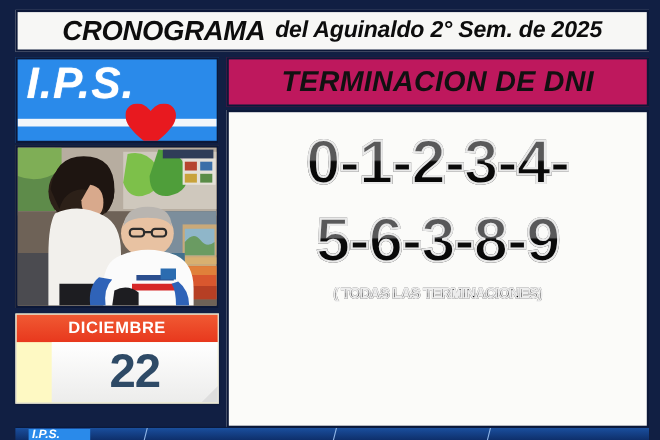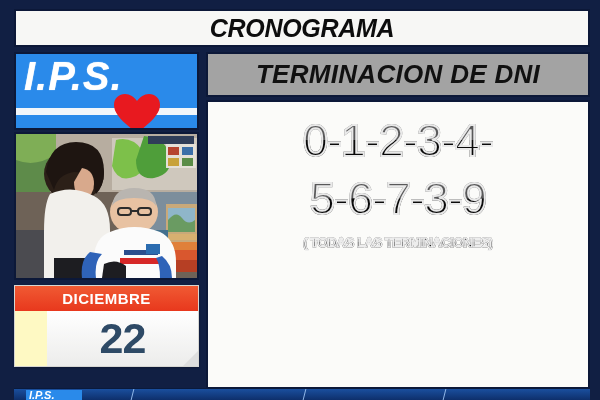--- a/index.html
+++ b/index.html
@@ -165,21 +165,21 @@
   .right-col {
     position: absolute;
     left: 206px;
     top: 52px;
     right: 10px;
     bottom: 12px;
   }
   .dni-header {
     width: 100%;
     height: 45px;
-    background: #a3a3a3;
+    background: #be185d;
     border: 2px solid #0c1838;
     box-sizing: border-box;
     display: flex;
     align-items: center;
     justify-content: center;
   }
   .dni-header-text {
     font-size: 26px;
     font-weight: bold;
     font-style: italic;
@@ -195,22 +195,22 @@
     border: 2px solid #0c1838;
     box-sizing: border-box;
     display: flex;
     flex-direction: column;
     align-items: center;
     justify-content: flex-start;
     padding-top: 14px;
     overflow: hidden;
   }
   .digit-row {
-    font-size: 45px;
-    font-weight: normal;
+    font-size: 56px;
+    font-weight: bold;
     line-height: 1.12;
     letter-spacing: -1px;
     background: linear-gradient(to bottom, #59595a 0%, #59595a 47%, #0b0b0b 49%, #050505 100%);
     -webkit-background-clip: text;
     background-clip: text;
     color: transparent;
     -webkit-text-stroke: 2px #e9e9e9;
     paint-order: stroke fill;
     white-space: nowrap;
   }
@@ -277,20 +277,21 @@
     white-space: nowrap;
   }
 </style>
 </head>
 <body>
 
 <div class="poster">
 
   <div class="title-bar">
     <span class="title-main">CRONOGRAMA</span>
+    <span class="title-sub">del Aguinaldo 2° Sem. de 2025</span>
   </div>
 
   <div class="left-col">
 
     <div class="ips-logo">
       <div class="ips-stripe"></div>
       <div class="ips-text">I.P.S.</div>
       <svg class="ips-heart" viewBox="0 0 46 40">
         <path d="M23 39 C 7 27, 0 19, 0 11 C 0 4, 5 0, 11 0 C 16 0, 20 3, 23 7 C 26 3, 30 0, 35 0 C 41 0, 46 4, 46 11 C 46 19, 39 27, 23 39 Z" fill="#e8191f"></path>
       </svg>
@@ -355,21 +356,21 @@
     </div>
 
   </div>
 
   <div class="right-col">
     <div class="dni-header">
       <span class="dni-header-text">TERMINACION DE DNI</span>
     </div>
     <div class="dni-body">
       <div class="digit-row">0-1-2-3-4-</div>
-      <div class="digit-row digit-row-2">5-6-7-3-9</div>
+      <div class="digit-row digit-row-2">5-6-3-8-9</div>
       <div class="all-terms">( TODAS LAS TERMINACIONES)</div>
     </div>
   </div>
 
   <div class="footer-bar">
     <div class="footer-logo">
       <span class="footer-logo-text">I.P.S.</span>
     </div>
     <div class="footer-sep" style="left:118px"></div>
     <div class="footer-sep" style="left:290px"></div>

